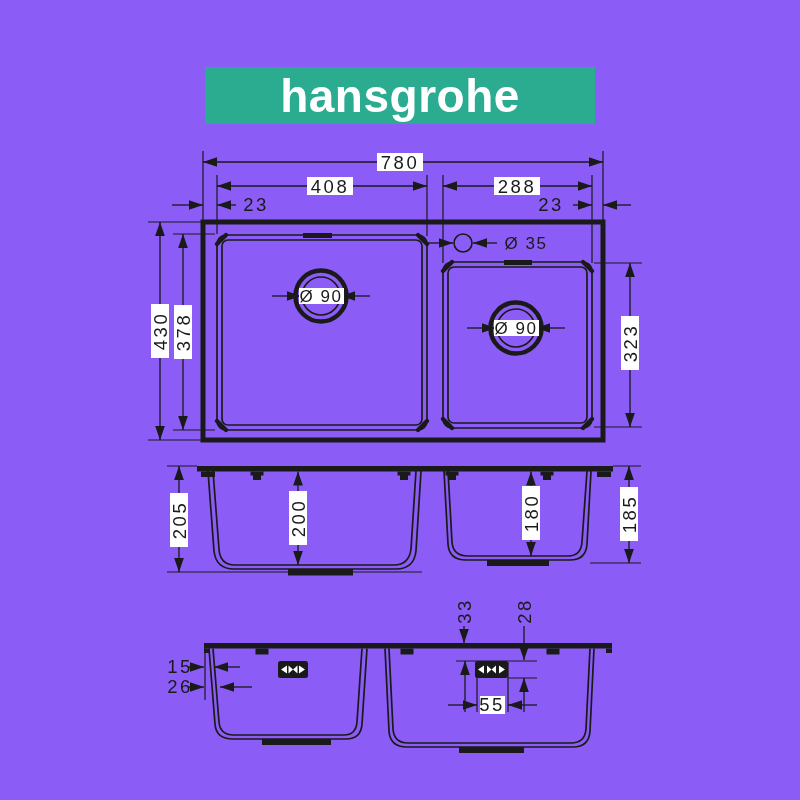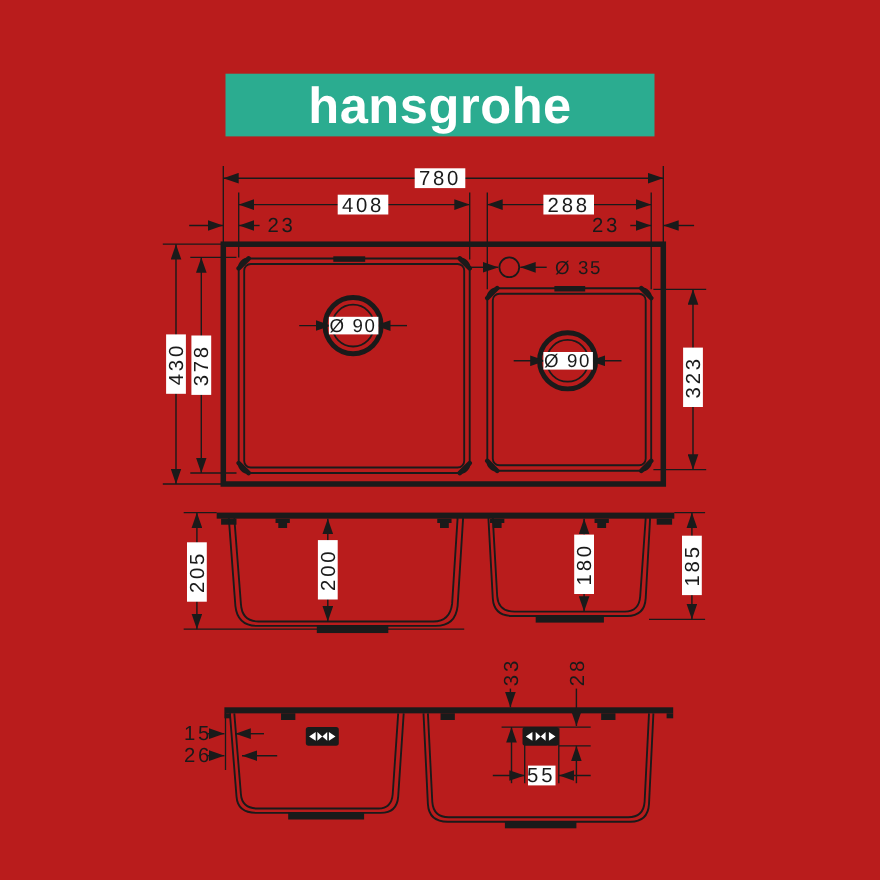--- a/index.html
+++ b/index.html
@@ -1,16 +1,16 @@
 <!DOCTYPE html>
 <html><head>
 <meta charset="utf-8">
 <style>
   html,body { margin:0; padding:0; background:#ffffff; }
-  .page { position:relative; width:800px; height:800px; background:#b91c1c; overflow:hidden;
+  .page { position:relative; width:800px; height:800px; background:#8b5cf6; overflow:hidden;
           font-family:"Liberation Sans", sans-serif; }
   svg { display:block; }
   .thin   { stroke:#1a1a1a; stroke-width:1.3; fill:none; }
   .ext    { stroke:#1a1a1a; stroke-width:1.2; fill:none; }
   .rim    { stroke:#1a1a1a; stroke-width:1.7; fill:none; }
   .thick  { stroke:#1a1a1a; stroke-width:5;   fill:none; }
   .tick   { stroke:#1a1a1a; stroke-width:4.2; fill:none; stroke-linecap:round; }
   .blk    { fill:#1a1a1a; stroke:none; }
   .wht    { fill:#ffffff; stroke:none; }
   .dt  { font-family:"Liberation Sans", sans-serif; font-size:18.5px; letter-spacing:2.5px;

